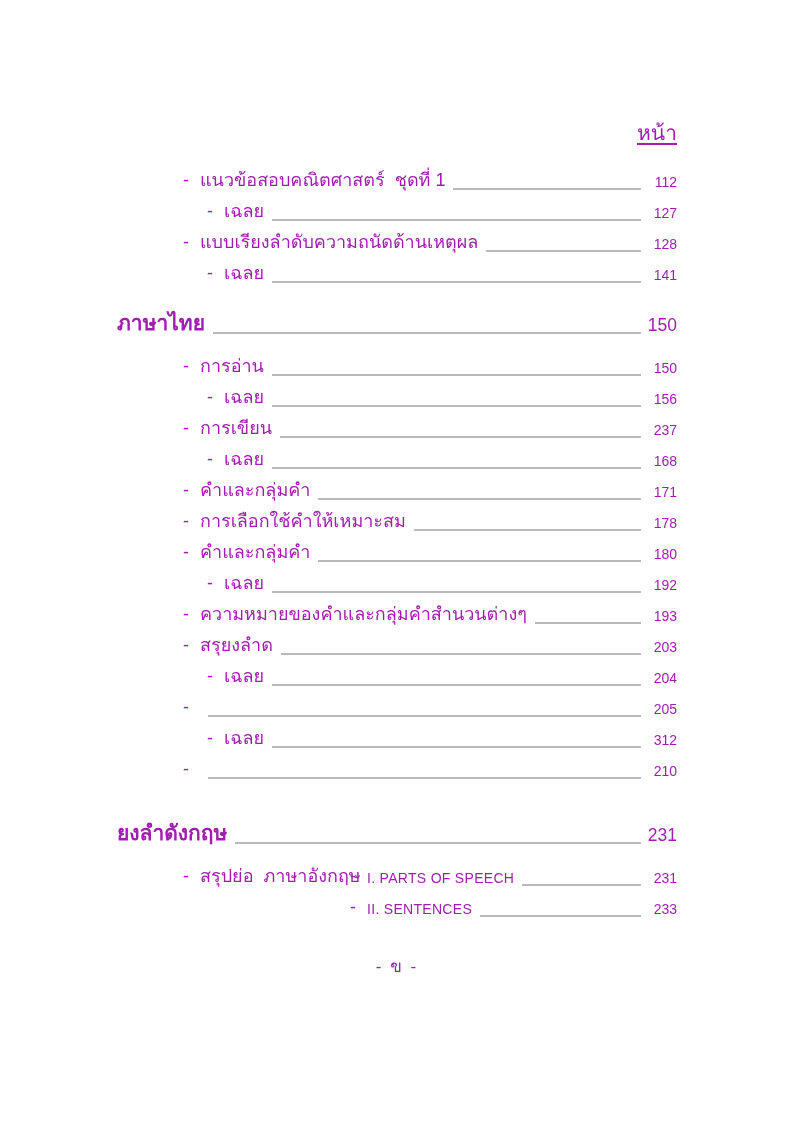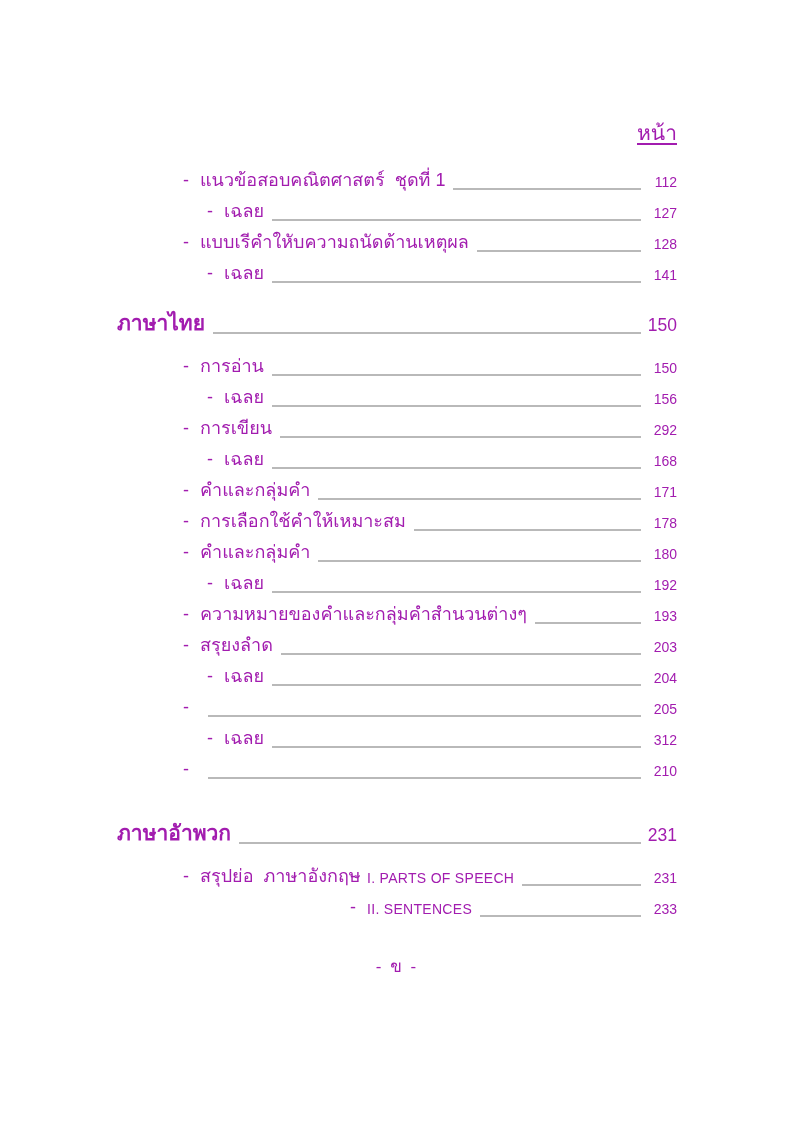--- a/index.html
+++ b/index.html
@@ -87,21 +87,21 @@
             <span class="num">112</span>
           </div>
           <div class="entry lvl2">
             <span class="dash">-</span>
             <span class="label">เฉลย</span>
             <div class="leader"></div>
             <span class="num">127</span>
           </div>
           <div class="entry lvl1">
             <span class="dash">-</span>
-            <span class="label">แบบเรีคำใหับความถนัดด้านเหตุผล</span>
+            <span class="label">แบบเรียงลำดับความถนัดด้านเหตุผล</span>
             <div class="leader"></div>
             <span class="num">128</span>
           </div>
           <div class="entry lvl2">
             <span class="dash">-</span>
             <span class="label">เฉลย</span>
             <div class="leader"></div>
             <span class="num">141</span>
           </div>
         </div>
@@ -120,21 +120,21 @@
           <div class="entry lvl2">
             <span class="dash">-</span>
             <span class="label">เฉลย</span>
             <div class="leader"></div>
             <span class="num">156</span>
           </div>
           <div class="entry lvl1">
             <span class="dash">-</span>
             <span class="label">การเขียน</span>
             <div class="leader"></div>
-            <span class="num">292</span>
+            <span class="num">237</span>
           </div>
           <div class="entry lvl2">
             <span class="dash">-</span>
             <span class="label">เฉลย</span>
             <div class="leader"></div>
             <span class="num">168</span>
           </div>
           <div class="entry lvl1">
             <span class="dash">-</span>
             <span class="label">คำและกลุ่มคำ</span>
@@ -189,21 +189,21 @@
             <span class="num">312</span>
           </div>
           <div class="entry lvl1">
             <span class="dash">-</span>
             <div class="leader"></div>
             <span class="num">210</span>
           </div>
         </div>
         <div class="group group-2">
           <div class="section-row">
-            <span class="label">ภาษาอัาพวก</span>
+            <span class="label">ยงลำดังกฤษ</span>
             <div class="leader"></div>
             <span class="num">231</span>
           </div>
           <div class="entry lvl1">
             <span class="lcol">
               <span class="dash">-</span>
               <span class="label">สรุปย่อ  ภาษาอังกฤษ</span>
             </span>
             <span class="dash">-</span>
             <span class="label latin">I. PARTS OF SPEECH</span>

